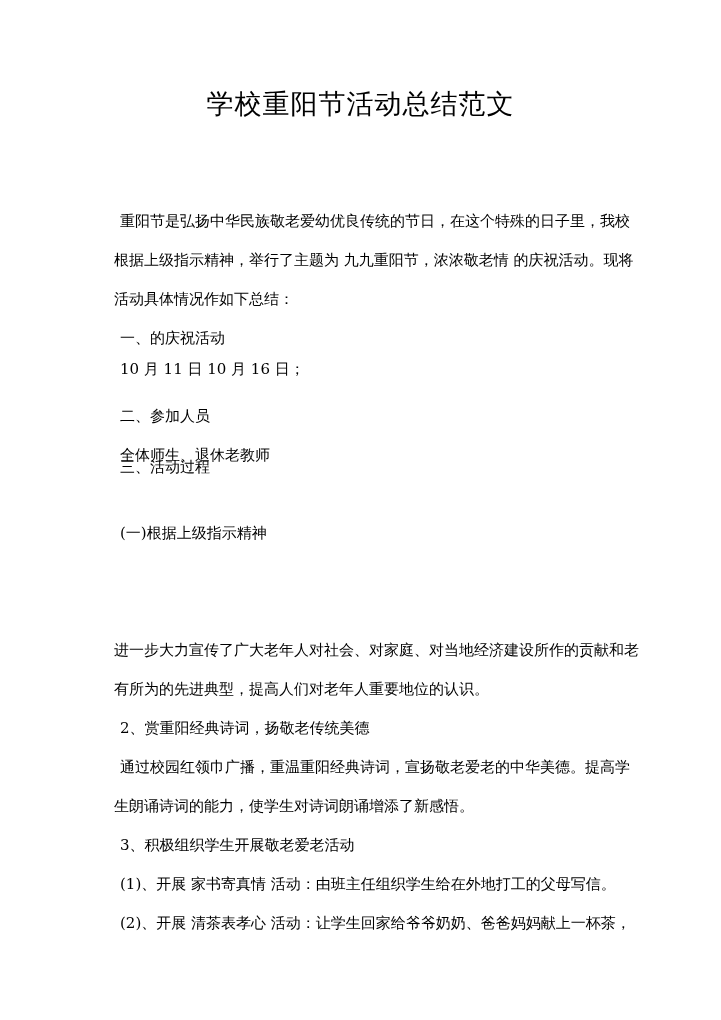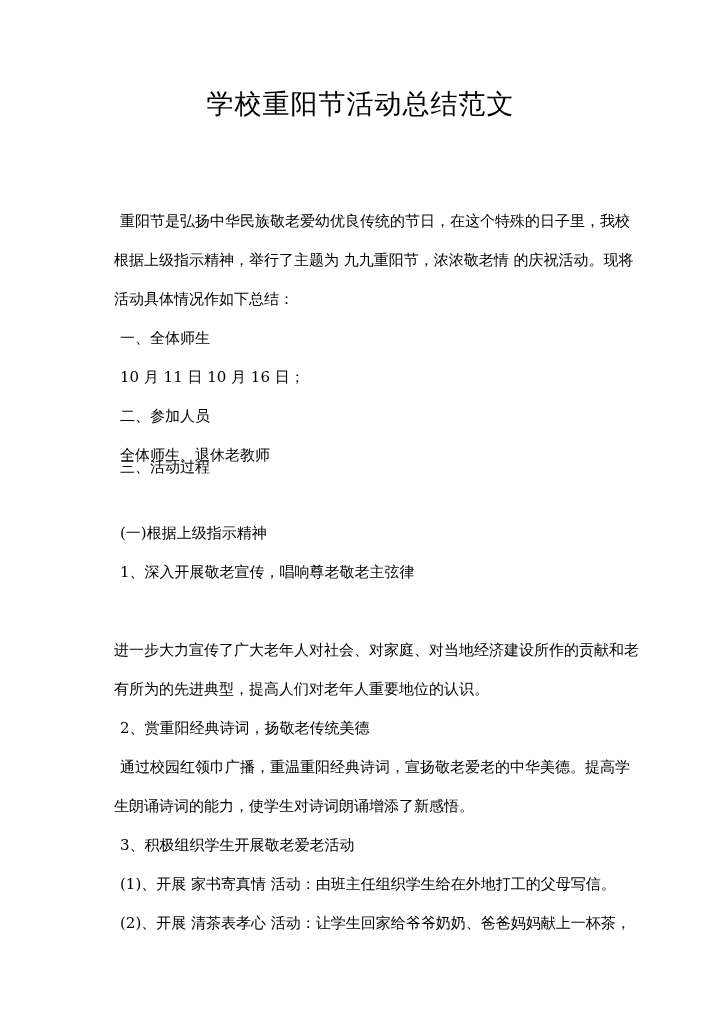--- a/index.html
+++ b/index.html
@@ -47,30 +47,29 @@
 </head>
 <body>
 
 <div class="page">
   <h1 class="doc-title">学校重阳节活动总结范文</h1>
 
   <p class="body-line indent-1" style="top:208px">重阳节是弘扬中华民族敬老爱幼优良传统的节日，在这个特殊的日子里，我校</p>
   <p class="body-line" style="top:247px">根据上级指示精神，举行了主题为 九九重阳节，浓浓敬老情 的庆祝活动。现将</p>
   <p class="body-line" style="top:286px">活动具体情况作如下总结：</p>
 
-  <p class="body-line indent-1" style="top:325px">一、全体师生</p>
-  <p class="body-line indent-1" style="top:364px">10 月 11 日 10 月 16 日；</p>
+  <p class="body-line indent-1" style="top:325px">一、的庆祝活动</p>
+  <p class="body-line indent-1" style="top:356px">10 月 11 日 10 月 16 日；</p>
 
   <p class="body-line indent-1" style="top:403px">二、参加人员</p>
   <p class="body-line indent-1" style="top:442px">全体师生、退休老教师</p>
 
   <p class="body-line indent-1" style="top:454px">三、活动过程</p>
   <p class="body-line indent-1" style="top:520px">(一)根据上级指示精神</p>
 
-  <p class="body-line indent-1" style="top:559px">1、深入开展敬老宣传，唱响尊老敬老主弦律</p>
   <p class="body-line" style="top:676px">有所为的先进典型，提高人们对老年人重要地位的认识。</p>
   <p class="body-line" style="top:637px">进一步大力宣传了广大老年人对社会、对家庭、对当地经济建设所作的贡献和老</p>
 
   <p class="body-line indent-1" style="top:715px">2、赏重阳经典诗词，扬敬老传统美德</p>
   <p class="body-line indent-1" style="top:754px">通过校园红领巾广播，重温重阳经典诗词，宣扬敬老爱老的中华美德。提高学</p>
   <p class="body-line" style="top:793px">生朗诵诗词的能力，使学生对诗词朗诵增添了新感悟。</p>
 
   <p class="body-line indent-1" style="top:832px">3、积极组织学生开展敬老爱老活动</p>
   <p class="body-line indent-1" style="top:871px">(1)、开展 家书寄真情 活动：由班主任组织学生给在外地打工的父母写信。</p>
   <p class="body-line indent-1" style="top:910px">(2)、开展 清茶表孝心 活动：让学生回家给爷爷奶奶、爸爸妈妈献上一杯茶，</p>

